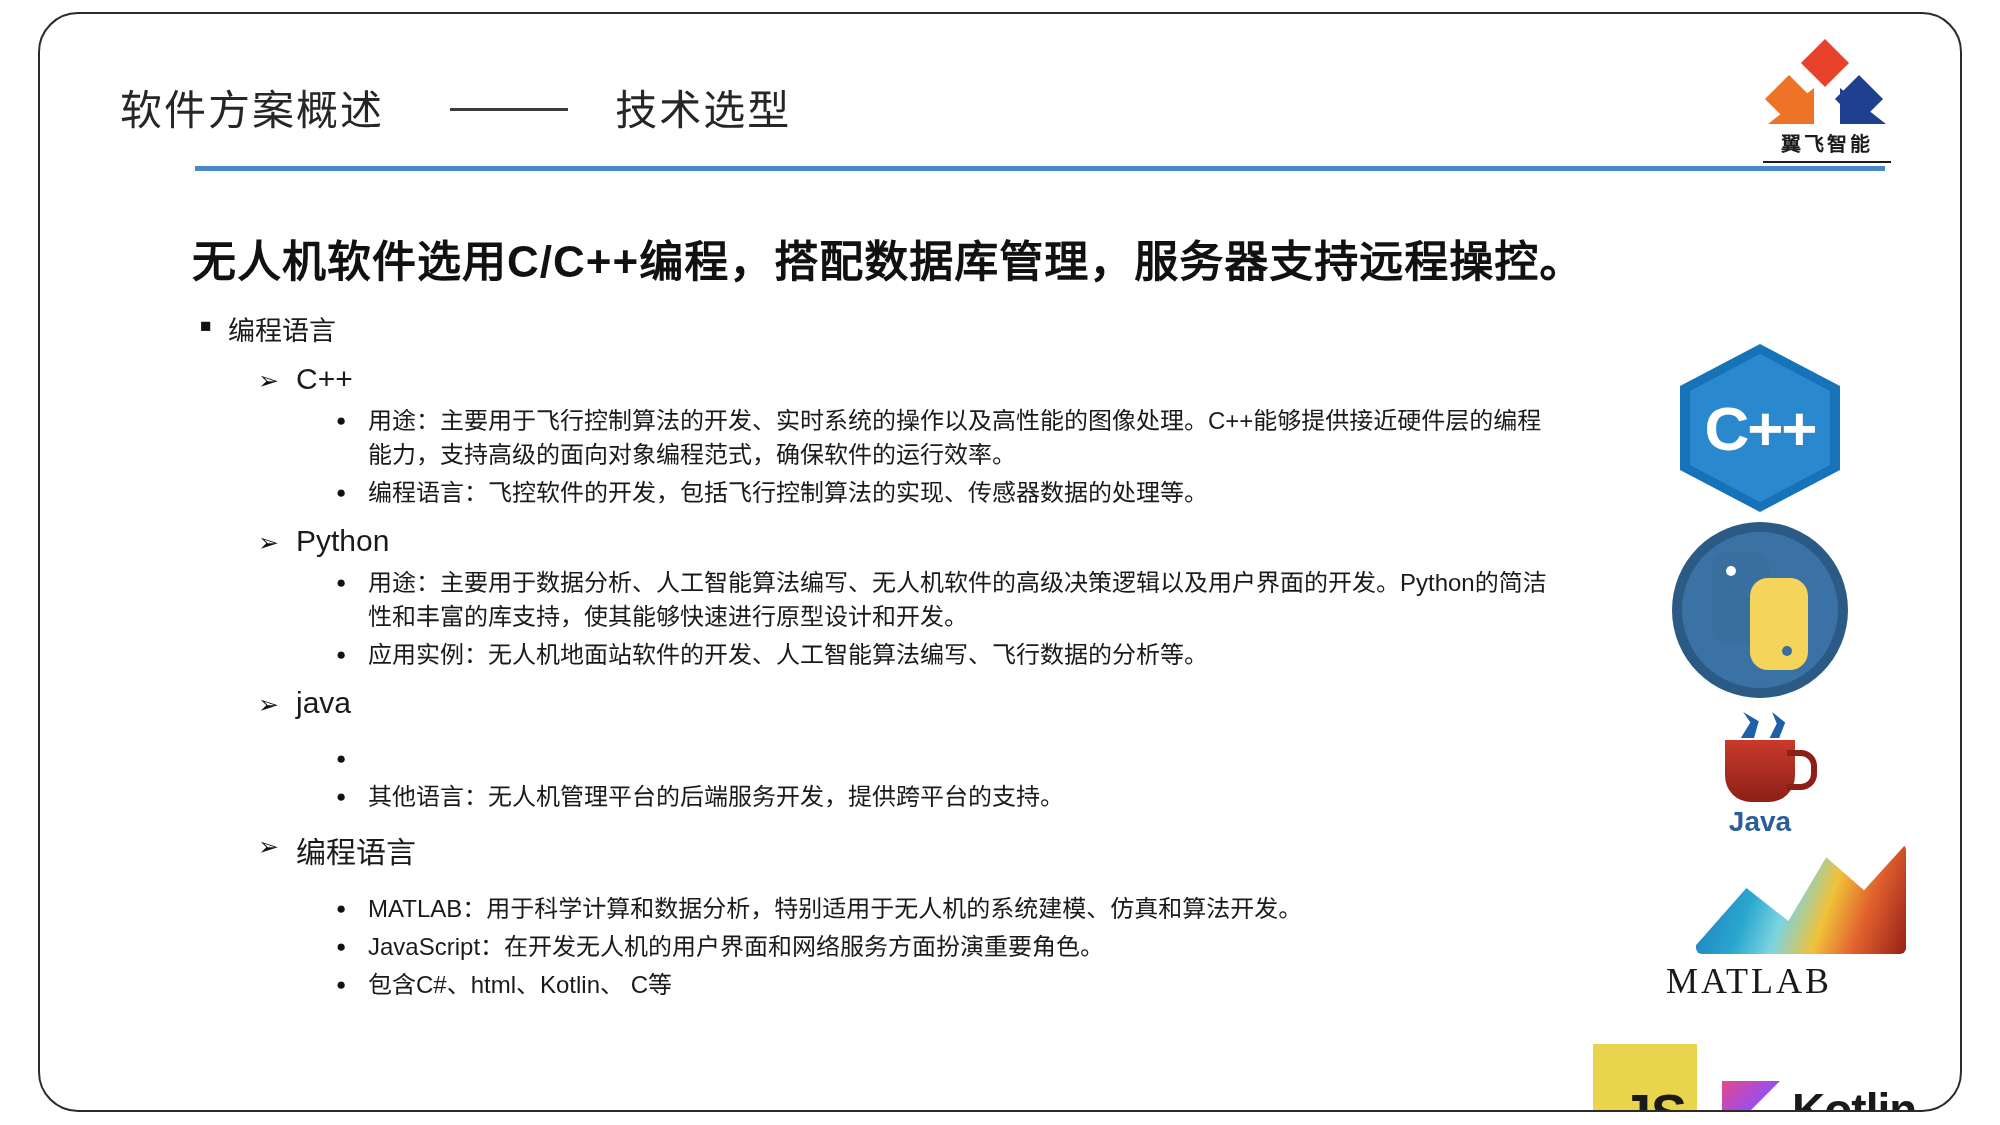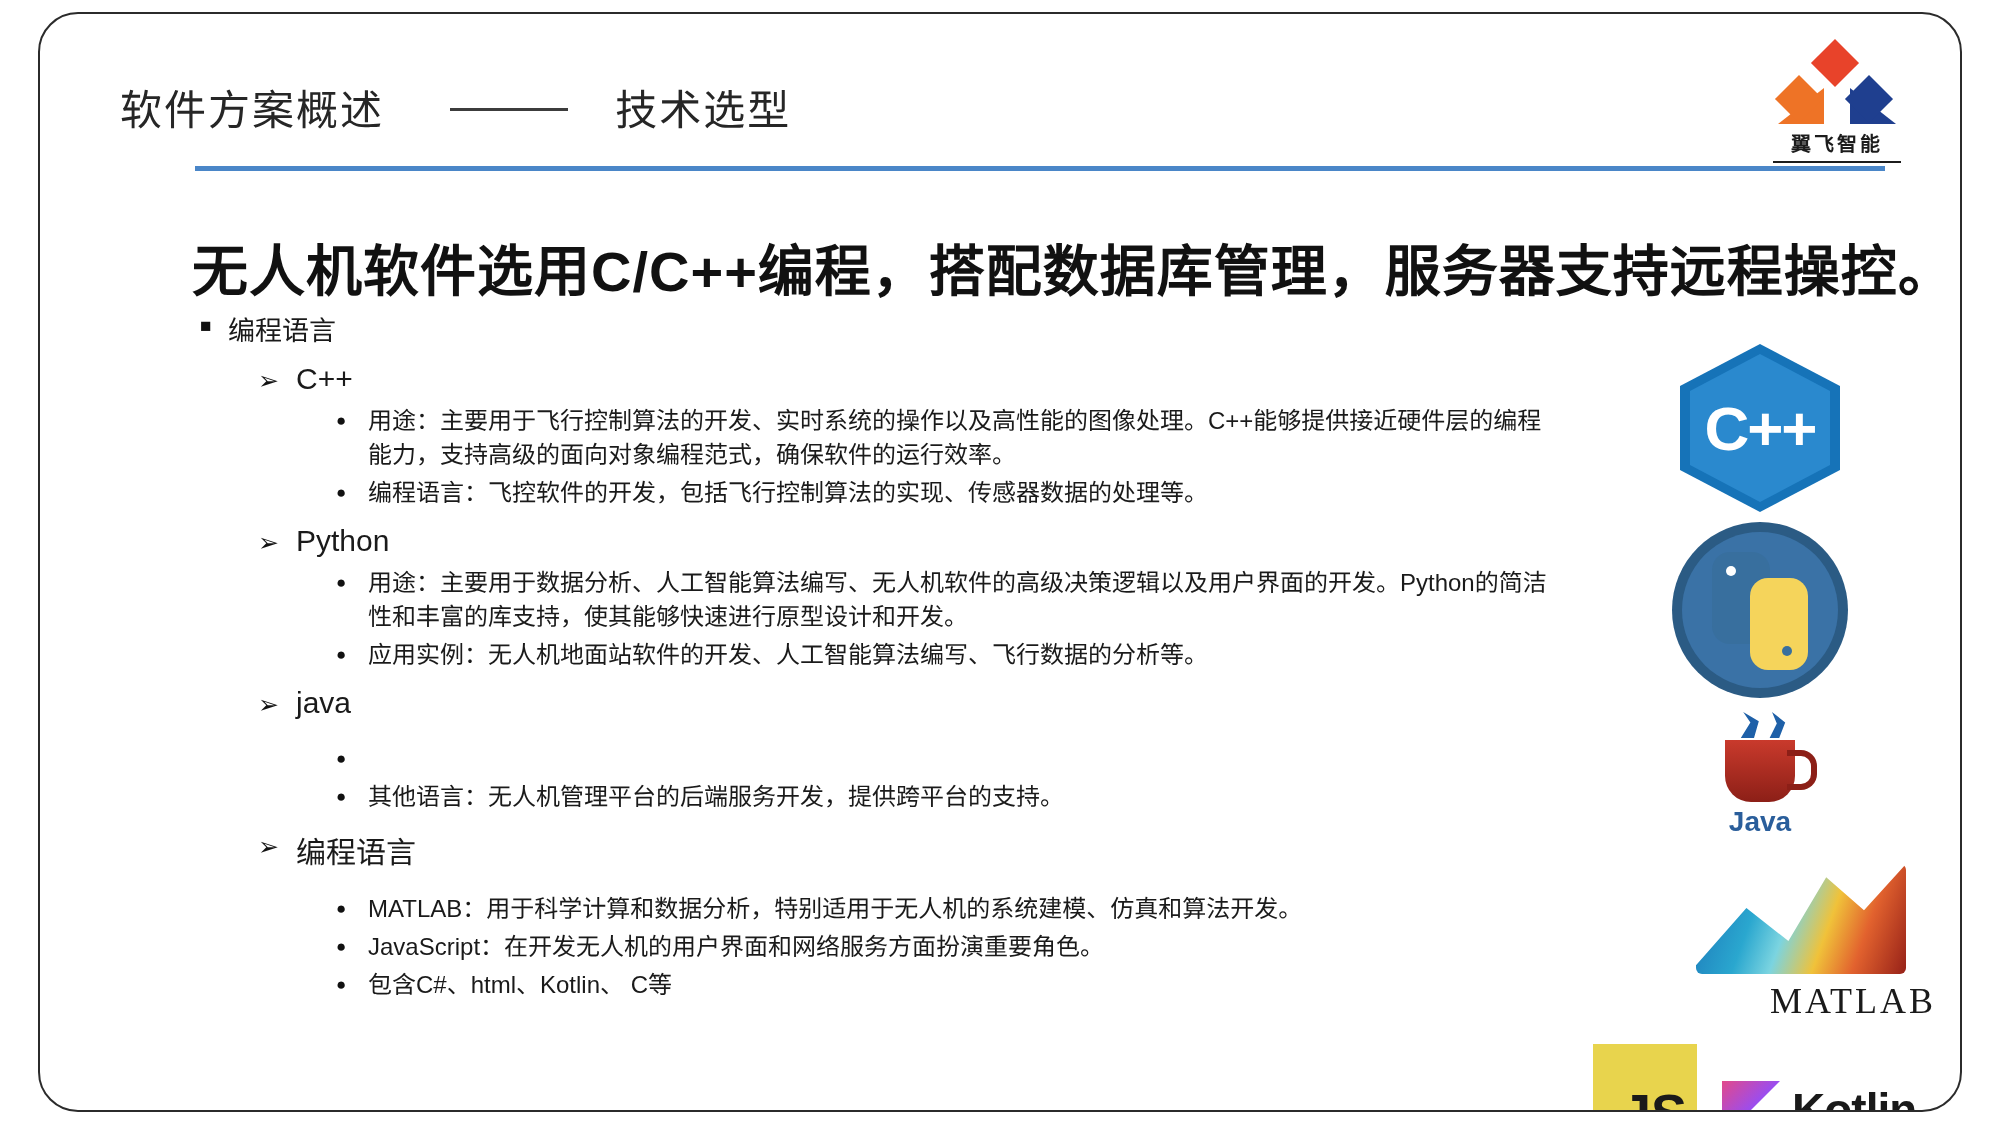--- a/index.html
+++ b/index.html
@@ -55,21 +55,21 @@
     left: 155px;
     top: 152px;
     width: 1690px;
     height: 5px;
     background: #4a86c8;
   }
 
   
   .logo {
     position: absolute;
-    right: 58px;
+    right: 68px;
     top: 30px;
     width: 130px;
     height: 118px;
   }
   .logo-mark {
     position: relative;
     width: 130px;
     height: 82px;
   }
   .logo-mark .d1, .logo-mark .d2, .logo-mark .d3 {
@@ -108,21 +108,21 @@
     width: 128px;
     height: 2px;
     background: #1c1c1c;
   }
 
   
   .headline {
     position: absolute;
     left: 152px;
     top: 212px;
-    font-size: 56px;
+    font-size: 44px;
     font-weight: bold;
     color: #111111;
     letter-spacing: 1px;
     white-space: nowrap;
   }
 
   
   .body {
     position: absolute;
     left: 160px;
@@ -266,21 +266,21 @@
     clip-path: polygon(18% 100%, 34% 40%, 22% 0, 48% 36%, 40% 100%, 66% 100%, 78% 44%, 70% 0, 92% 40%, 82% 100%);
   }
   .java-text {
     font-size: 28px;
     color: #2a5e9b;
     font-weight: bold;
     margin-top: 4px;
   }
 
   
-  .matlab { left: 96px; top: 520px; width: 270px; height: 170px; text-align: right; }
+  .matlab { left: 96px; top: 500px; width: 270px; height: 170px; text-align: left; }
   .matlab-art {
     width: 210px; height: 110px;
     margin: 0 auto;
     background: linear-gradient(110deg, #1a6fb5 0%, #2aa7cf 30%, #7bd4e0 45%, #f0c23a 62%, #e2622e 78%, #962118 100%);
     clip-path: polygon(0% 92%, 24% 40%, 44% 70%, 62% 12%, 80% 42%, 100% 0%, 100% 100%, 0% 100%);
     border-radius: 6px;
   }
   .matlab-text {
     font-family: "Liberation Serif", "DejaVu Serif", serif;
     font-size: 36px;

